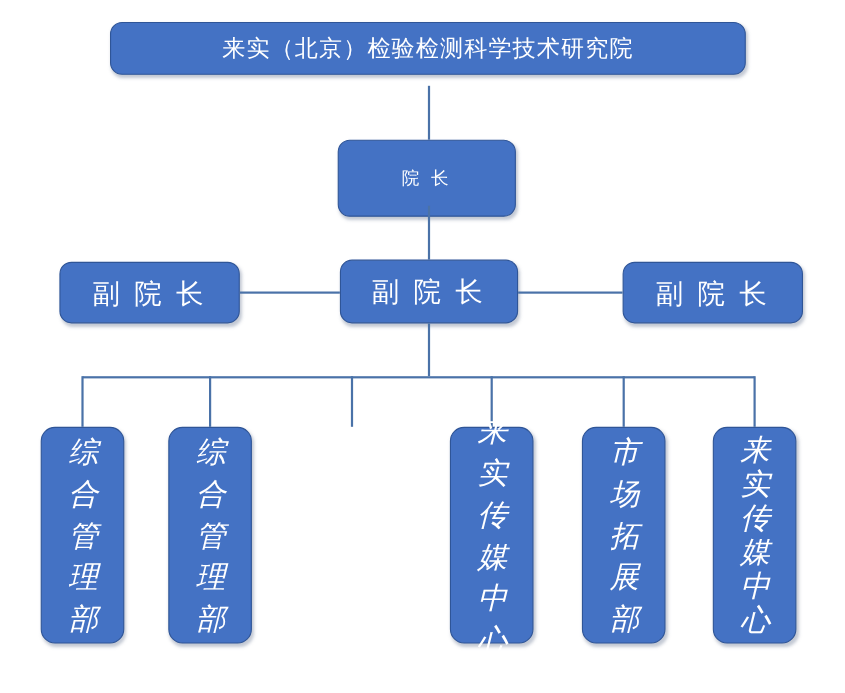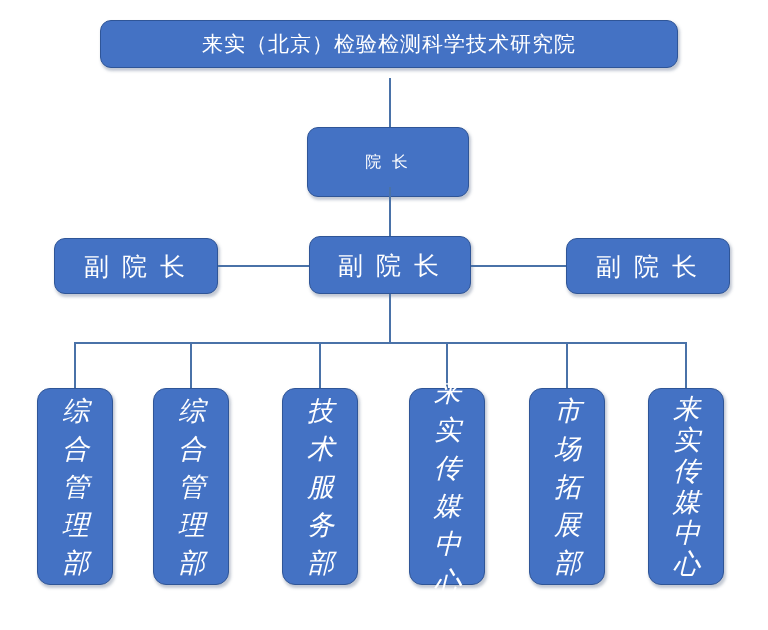--- a/index.html
+++ b/index.html
@@ -117,23 +117,20 @@
   <div class="line vline stub stub-3"></div>
   <div class="line vline stub stub-4"></div>
   <div class="line vline stub stub-5"></div>
 
   <div class="node dept-node dept-0">
     <span class="vtext">综合管理部</span>
   </div>
   <div class="node dept-node dept-1">
     <span class="vtext">综合管理部</span>
   </div>
-  <div class="node dept-node dept-2">
-    <span class="vtext">技术服务部</span>
-  </div>
   <div class="node dept-node dept-3">
     <span class="vtext">来实传媒中心</span>
   </div>
   <div class="node dept-node dept-5">
     <span class="vtext tight">来实传媒中心</span>
   </div>
   <div class="node dept-node dept-4">
     <span class="vtext">市场拓展部</span>
   </div>
 

